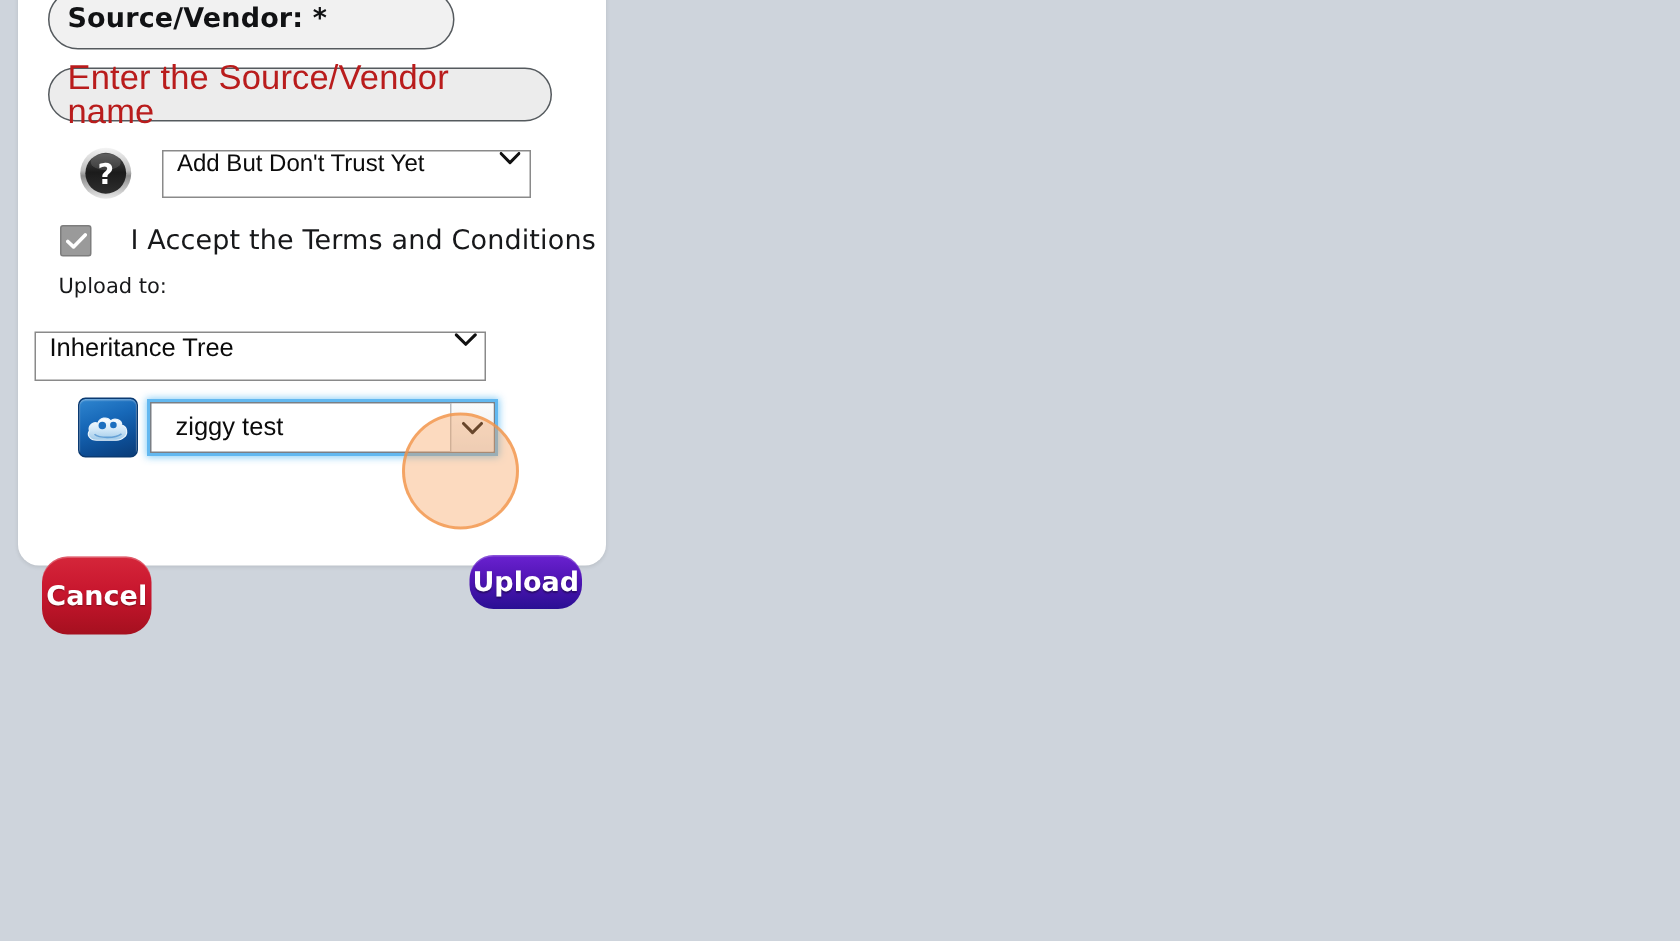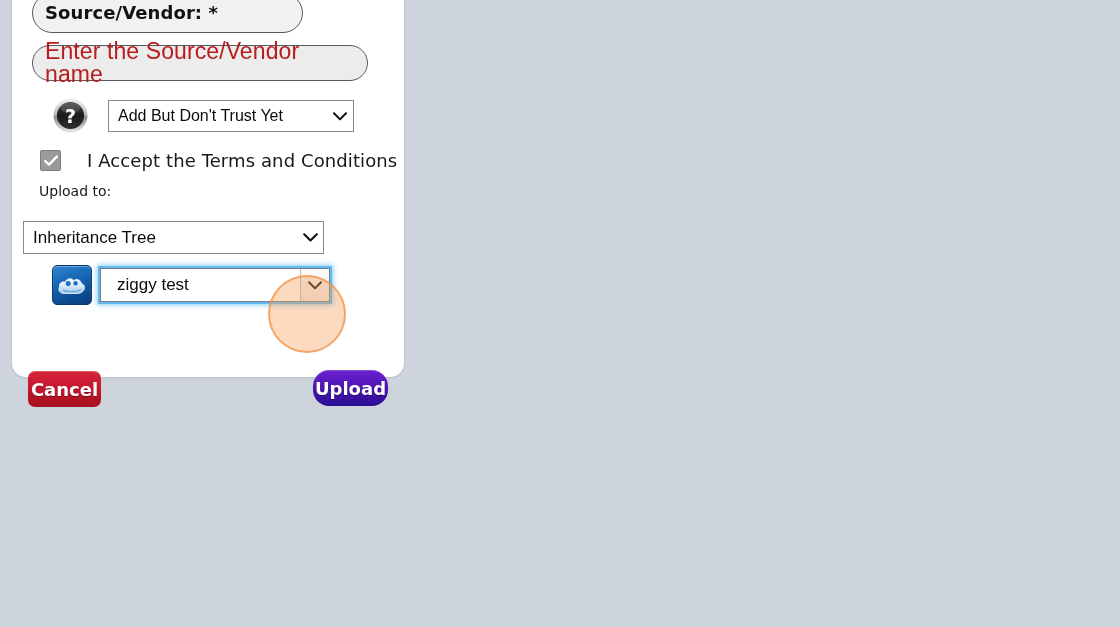--- a/index.html
+++ b/index.html
@@ -74,21 +74,21 @@
 
   
   .select-box {
     position: absolute;
     box-sizing: border-box;
     background: #ffffff;
     border: 1px solid #8a8a8a;
     font-family: "Liberation Sans", sans-serif;
     color: #0b0b0b;
     display: flex;
-    align-items: center;
+    align-items: flex-start;
     padding-left: 9px;
   }
   .select-box .sel-text {
     flex: 1 1 auto;
     white-space: nowrap;
     overflow: hidden;
   }
   .select-box .sel-arrow {
     flex: 0 0 auto;
     width: 26px;
@@ -204,23 +204,24 @@
     font-size: 18px;
     color: #ffffff;
     cursor: pointer;
     text-shadow: 0 1px 1px rgba(0,0,0,0.35);
     padding: 0;
   }
   #cancel-button {
     left: 28px;
     top: 371px;
     width: 73px;
-    height: 36px;
+    height: 52px;
     background: linear-gradient(#d5263a 0%, #c8162e 45%, #a5101f 100%);
     box-shadow: inset 0 1px 0 rgba(255,255,255,0.25);
+    border-radius: 17px;
   }
   #upload-button {
     left: 313px;
     top: 370px;
     width: 75px;
     height: 36px;
     background: linear-gradient(#6a22d0 0%, #5416b8 40%, #2a0f93 100%);
     box-shadow: inset 0 1px 0 rgba(255,255,255,0.22);
     border-radius: 16px;
   }

